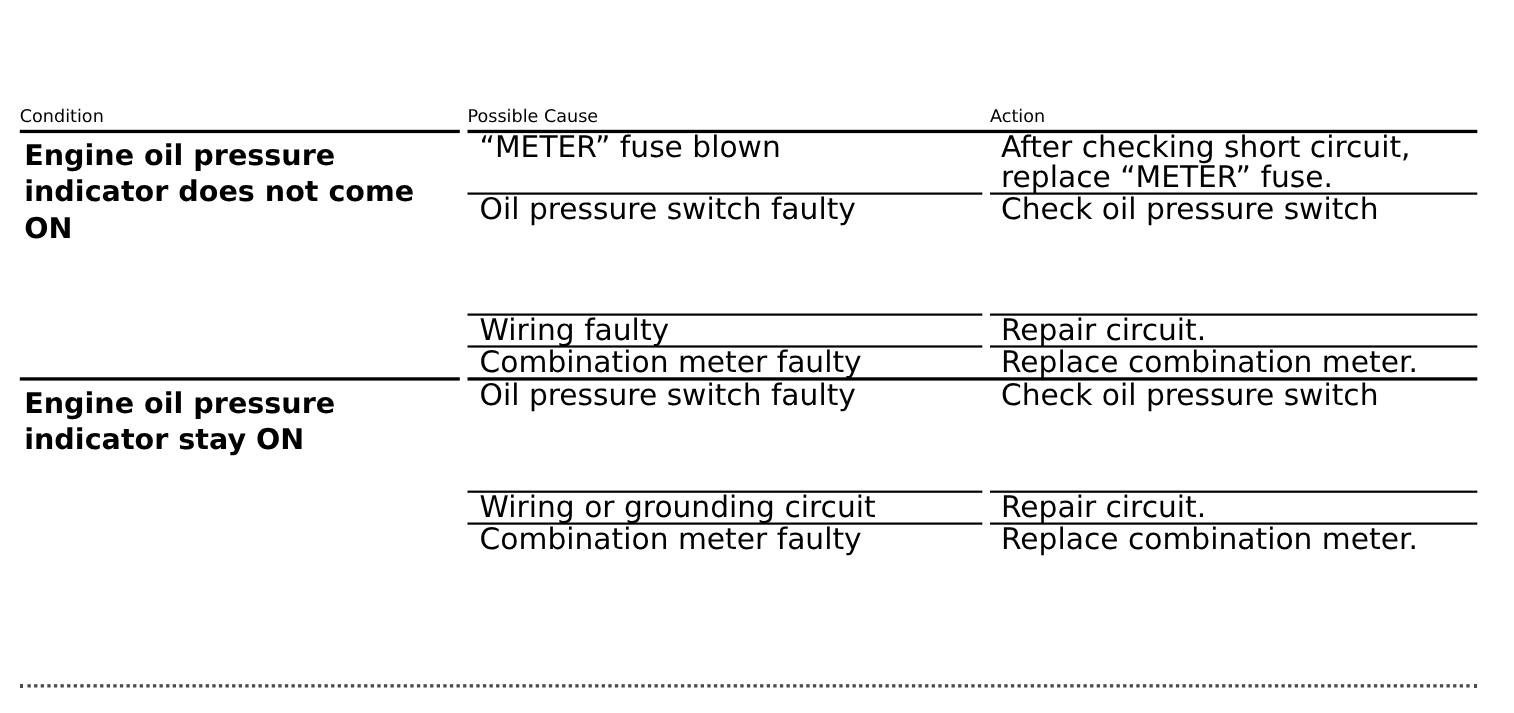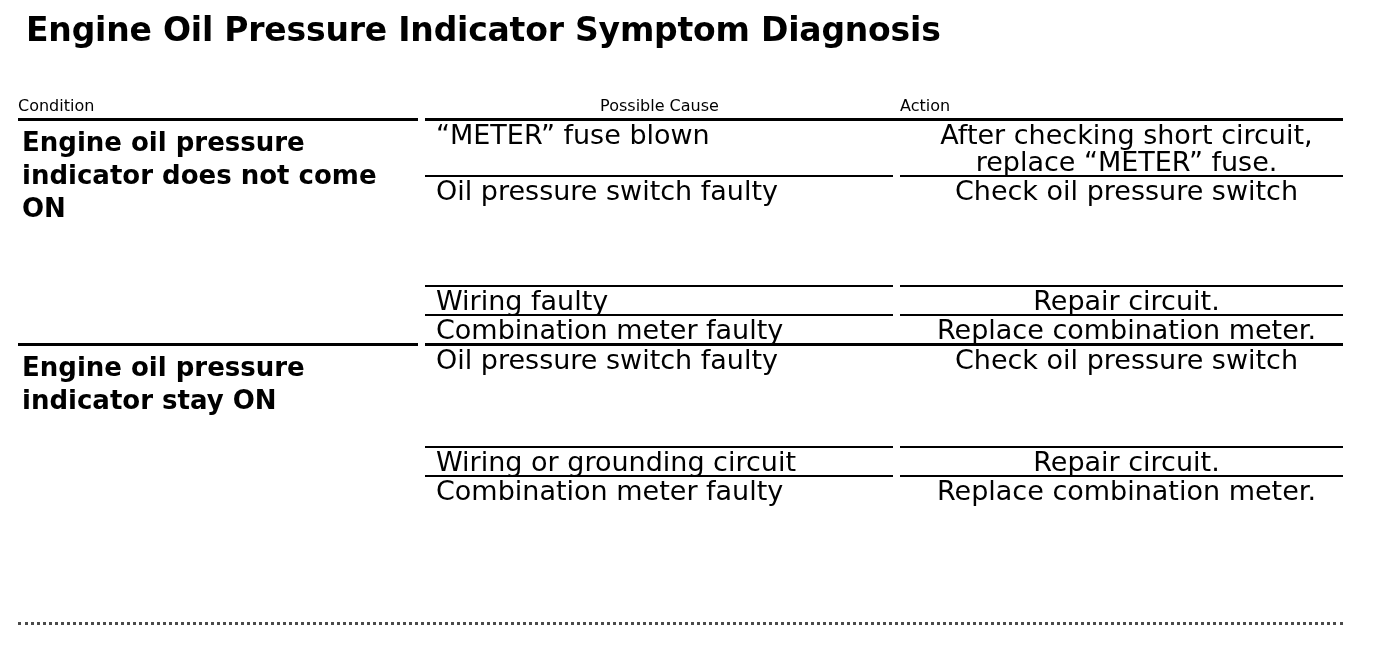--- a/index.html
+++ b/index.html
@@ -57,21 +57,21 @@
 
   
   .hdr-cell {
     font-size: 16px;
     font-weight: bold;
     text-align: center;
     padding-bottom: 11px;
     line-height: 24px;
   }
   .hdr-cell.h1 { padding-right: 58px; }
-  .hdr-cell.h2 { padding-right: 6px; text-align: center; }
+  .hdr-cell.h2 { padding-right: 6px; }
   .hdr-cell.h3 { padding-right: 20px; }
 
   
   .rule-row td {
     height: 3px;
     padding: 0;
   }
   .rule-seg {
     height: 0;
     border-top: 3px solid #000;
@@ -85,21 +85,21 @@
     padding: 5px 10px 6px 8px;
   }
   .cell.cond {
     font-weight: bold;
     font-size: 26px;
     line-height: 33px;
     padding-left: 4px;
     padding-top: 5px;
   }
   .cell.cause { padding-left: 11px; }
-  .cell.act   { padding-left: 10px; text-align: center; }
+  .cell.act   { padding-left: 10px; }
 
   
   .sep-inner {
     height: 0;
     border-top: 2px solid #000;
   }
   .sep-inner.gap-right { margin-right: 7px; }
 
   .sep-row td { padding: 0; height: 2px; }
 
@@ -118,21 +118,20 @@
     width: 1325px;
     height: 0;
     border-top: 3px dotted #4a4a4a;
   }
 </style>
 </head>
 <body>
 
 <div class="page">
 
-  <div class="doc-title">Engine Oil Pressure Indicator Symptom Diagnosis</div>
 
   <table class="diag-table">
     <colgroup>
       <col class="c1">
         <col class="c2">
         <col class="c3">
     </colgroup>
 
     <thead>
       <tr>

